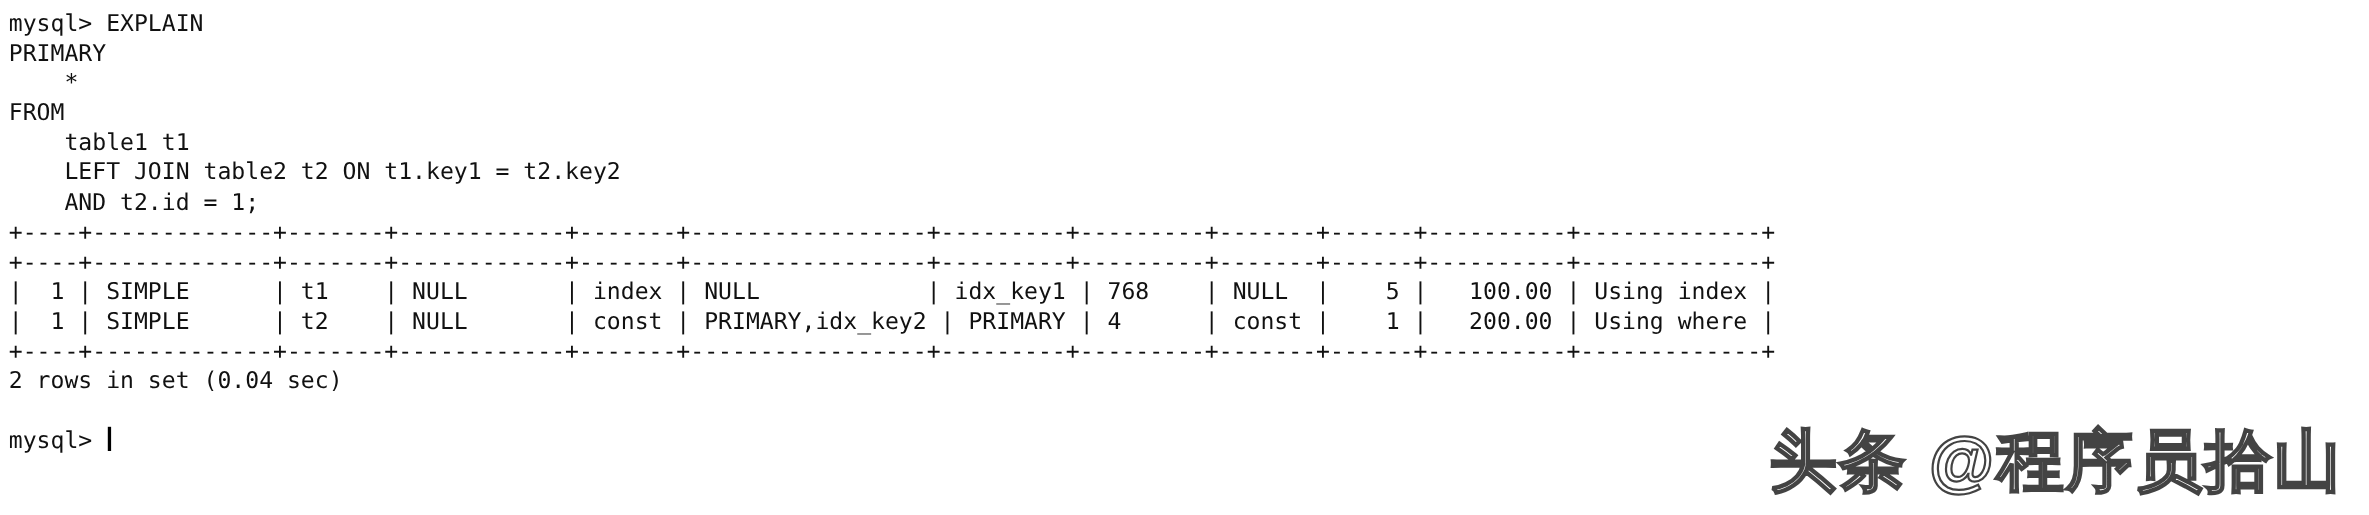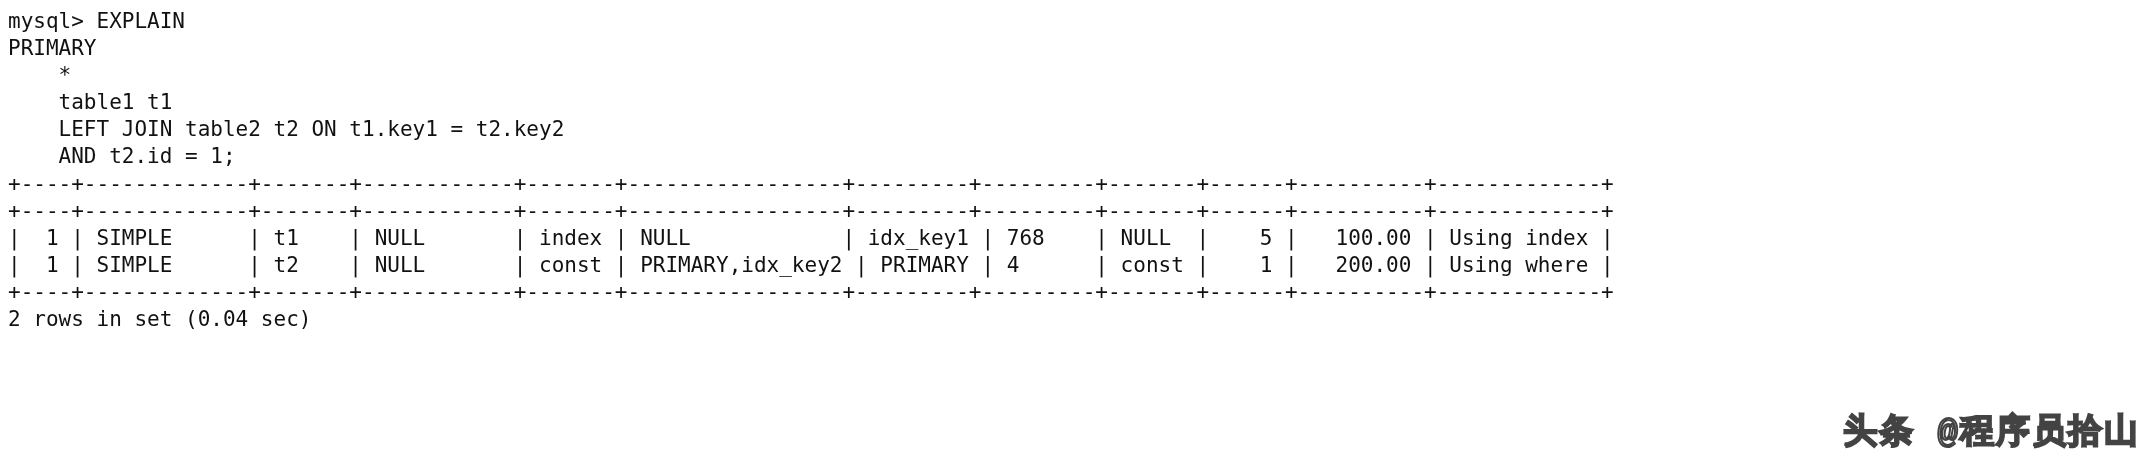--- a/index.html
+++ b/index.html
@@ -38,24 +38,24 @@
   #cursor {
     display: inline-block;
     width: 3px;
     height: 22px;
     background: #000000;
     vertical-align: -3px;
     margin-left: 1px;
   }
   #watermark {
     position: absolute;
-    right: 14px;
+    right: 24px;
     bottom: 18px;
-    font-family: Liberation Mono, monospace;
-    font-size: 34px;
+    font-family: Liberation Sans, sans-serif;
+    font-size: 61px;
     font-weight: bold;
     line-height: 1;
     color: rgba(255,255,255,0.0);
     -webkit-text-stroke: 2px rgba(40,40,40,0.92);
     text-stroke: 2px rgba(40,40,40,0.92);
     white-space: nowrap;
     letter-spacing: 2px;
     opacity: 0.95;
     pointer-events: none;
   }
@@ -64,28 +64,30 @@
   }
 </style>
 </head>
 <body>
 
 <div id="terminal">
 
   <div class="term-line">mysql&gt; EXPLAIN</div>
   <div class="term-line">PRIMARY</div>
   <div class="term-line">    *</div>
+  <div class="term-line">FROM</div>
   <div class="term-line">    table1 t1</div>
   <div class="term-line">    LEFT JOIN table2 t2 ON t1.key1 = t2.key2</div>
   <div class="term-line">    AND t2.id = 1;</div>
 
   <div class="term-line">+----+-------------+-------+------------+-------+-----------------+---------+---------+-------+------+----------+-------------+</div>
   <div class="term-line">+----+-------------+-------+------------+-------+-----------------+---------+---------+-------+------+----------+-------------+</div>
   <div class="term-line">|  1 | SIMPLE      | t1    | NULL       | index | NULL            | idx_key1 | 768    | NULL  |    5 |   100.00 | Using index |</div>
   <div class="term-line">|  1 | SIMPLE      | t2    | NULL       | const | PRIMARY,idx_key2 | PRIMARY | 4      | const |    1 |   200.00 | Using where |</div>
   <div class="term-line">+----+-------------+-------+------------+-------+-----------------+---------+---------+-------+------+----------+-------------+</div>
 
   <div class="term-line">2 rows in set (0.04 sec)</div>
   <div class="term-line blank"></div>
+  <div class="term-line"><span>mysql&gt; </span><span id="cursor"></span></div>
 
   <div id="watermark"><span class="wm-outline">头条 @程序员拾山</span></div>
 
 </div>
 
 </body></html>

